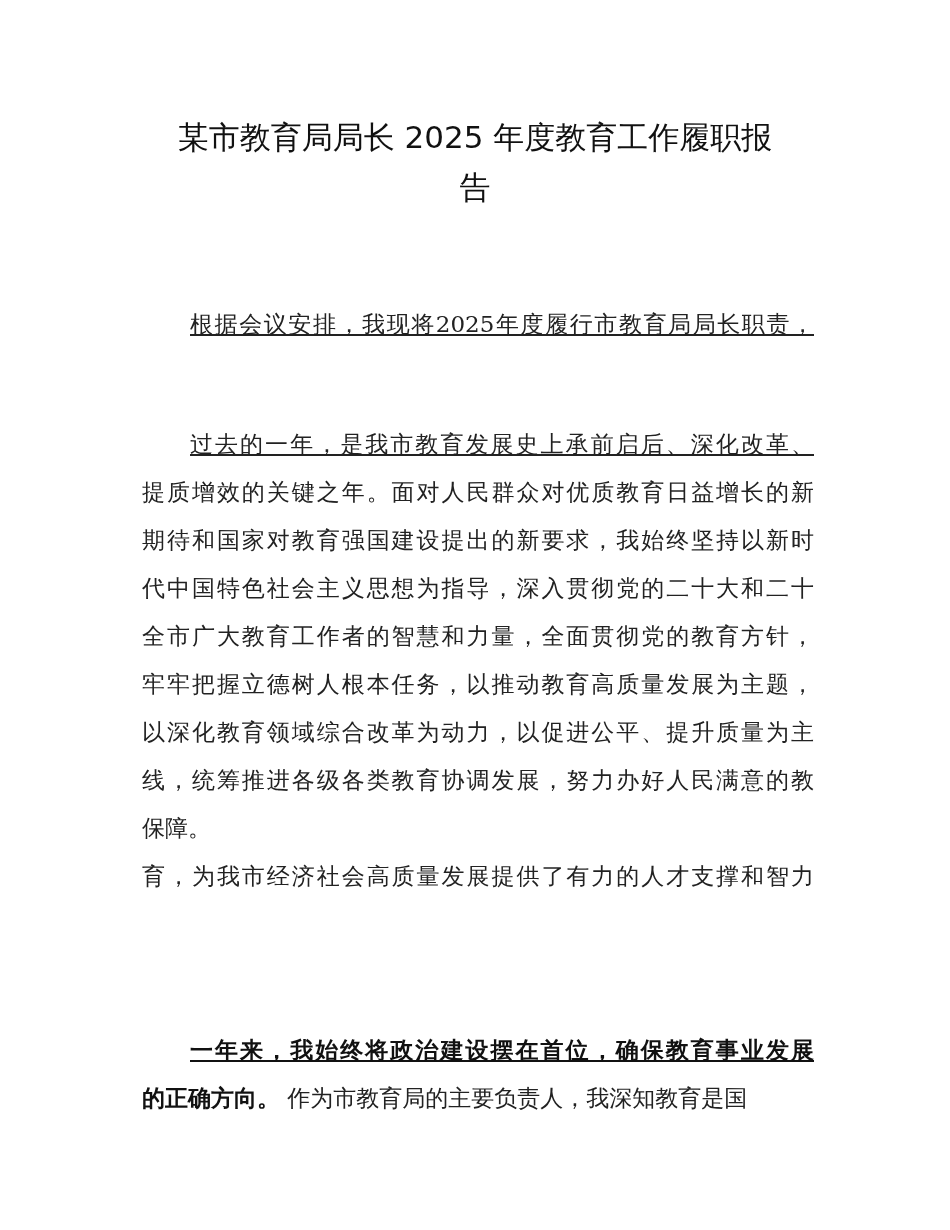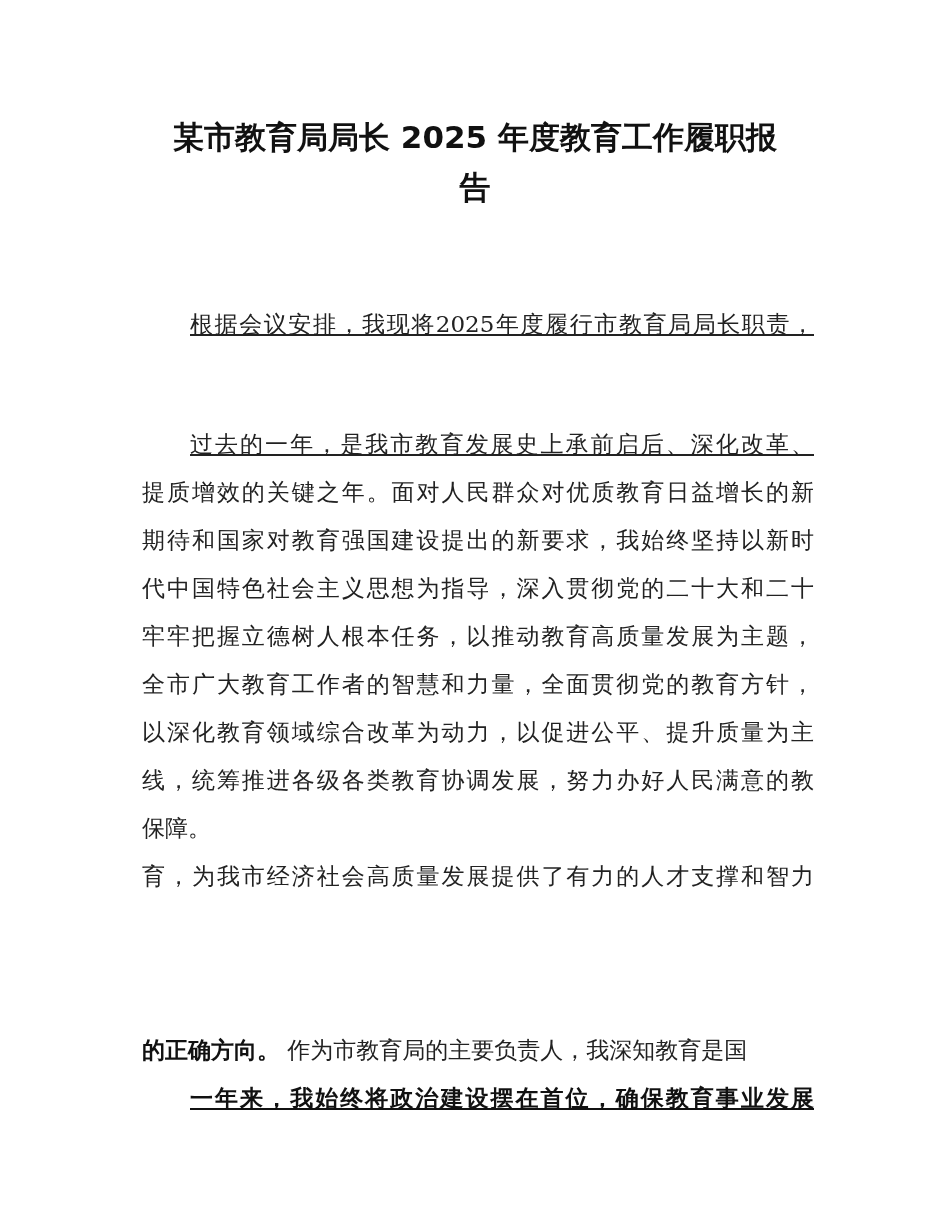--- a/index.html
+++ b/index.html
@@ -22,21 +22,21 @@
       height: 1230px;
       background: #ffffff;
     }
     .title {
       position: absolute;
       left: 140px;
       top: 112px;
       width: 670px;
       text-align: center;
       font-family: "DejaVu Sans", "Liberation Sans", sans-serif;
-      font-weight: bold;
+      font-weight: normal;
       font-size: 31px;
       line-height: 50px;
       letter-spacing: 0px;
       color: #111111;
     }
     .body {
       position: absolute;
       left: 142px;
       width: 672px;
       font-family: "DejaVu Serif", "Liberation Serif", serif;
@@ -76,26 +76,26 @@
 
   <div class="body" style="top: 300px;">
     <span class="line indent">根据会议安排，我现将2025年度履行市教育局局长职责，</span>
   </div>
 
   <div class="body" style="top: 420px;">
     <span class="line indent">过去的一年，是我市教育发展史上承前启后、深化改革、</span>
     <span class="line">提质增效的关键之年。面对人民群众对优质教育日益增长的新</span>
     <span class="line">期待和国家对教育强国建设提出的新要求，我始终坚持以新时</span>
     <span class="line">代中国特色社会主义思想为指导，深入贯彻党的二十大和二十</span>
+    <span class="line">全市广大教育工作者的智慧和力量，全面贯彻党的教育方针，</span>
     <span class="line">牢牢把握立德树人根本任务，以推动教育高质量发展为主题，</span>
-    <span class="line">全市广大教育工作者的智慧和力量，全面贯彻党的教育方针，</span>
     <span class="line">以深化教育领域综合改革为动力，以促进公平、提升质量为主</span>
     <span class="line">线，统筹推进各级各类教育协调发展，努力办好人民满意的教</span>
     <span class="line last">保障。</span>
     <span class="line">育，为我市经济社会高质量发展提供了有力的人才支撑和智力</span>
   </div>
 
   <div class="body" style="top: 1026px;">
+    <span class="line indent bold">一年来，我始终将政治建设摆在首位，确保教育事业发展</span>
     <span class="line last"><span class="bold">的正确方向。</span><span> 作为市教育局的主要负责人，我深知教育是国</span></span>
-    <span class="line indent bold">一年来，我始终将政治建设摆在首位，确保教育事业发展</span>
   </div>
 
 </div>
 
 </body></html>

